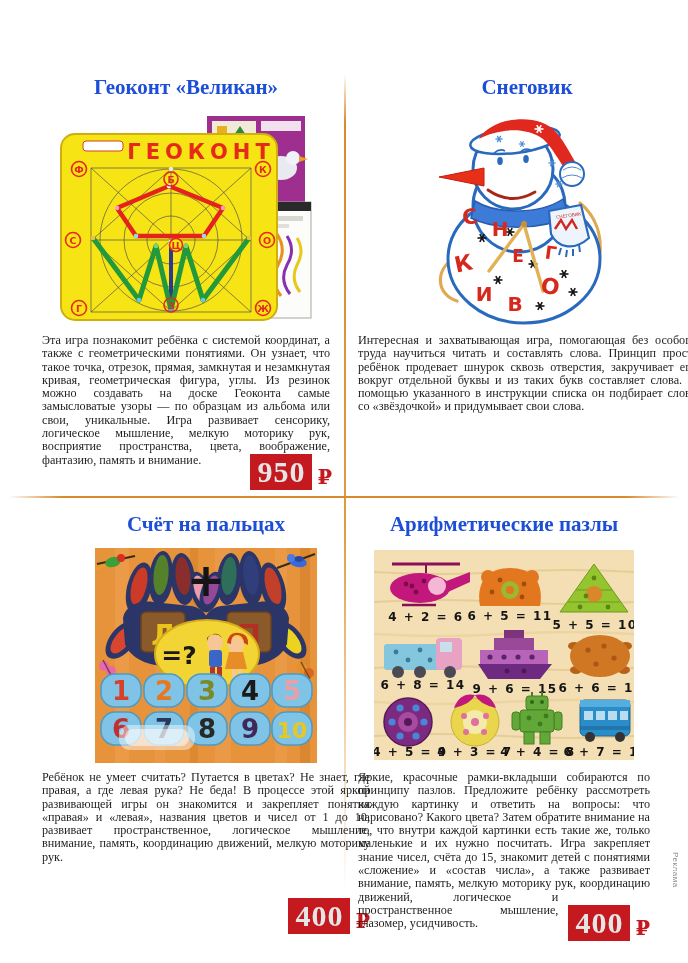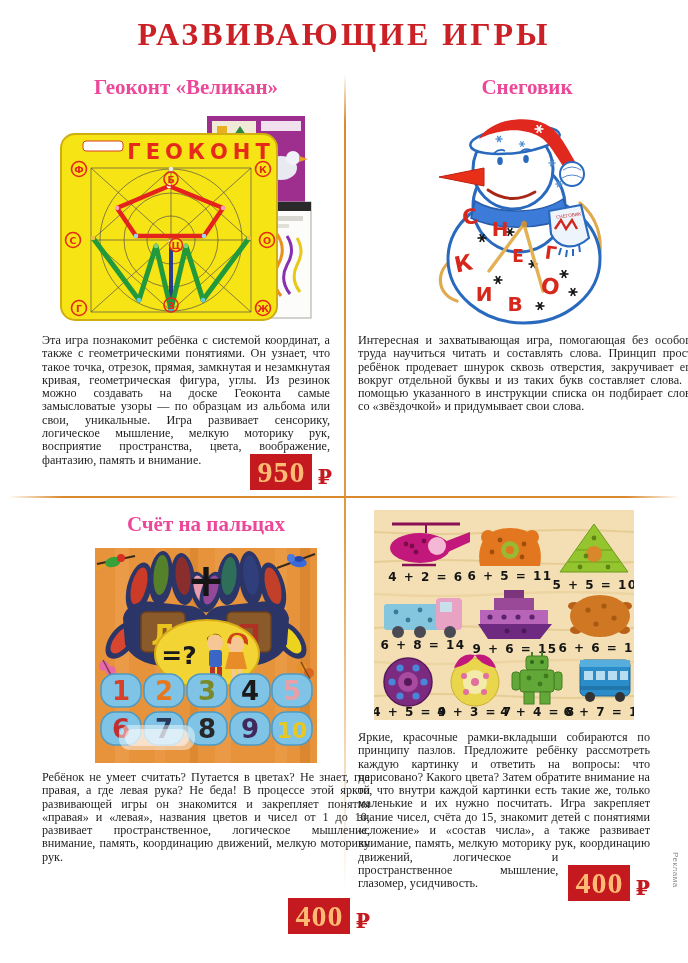--- a/index.html
+++ b/index.html
@@ -21,35 +21,35 @@
     background:linear-gradient(90deg, rgba(217,138,44,0) 0%, #d98a2c 8%, #d98a2c 92%, rgba(217,138,44,0) 100%);
   }
   .quad { position:absolute; }
   .q-tl { left:0;   top:60px;  width:344px; height:437px; }
   .q-tr { left:344px; top:60px;  width:390px; height:437px; }
   .q-bl { left:0;   top:497px; width:384px; height:466px; }
   .q-br { left:344px; top:497px; width:344px; height:466px; }
   .q-left  .q-pad { padding:0 14px 0 42px; }
   .q-right .q-pad { padding:0 38px 0 14px; }
   .q-title {
-    text-align:center; font-size:21px; font-weight:bold; color:#ec4899;
+    text-align:center; font-size:21px; font-weight:bold; color:#1d4ed8;
     margin-top:14px; line-height:26px;
   }
   .q-image { height:216px; margin-top:10px; display:flex; justify-content:center; align-items:center; }
   .q-desc {
     margin-top:8px; font-size:12.2px; line-height:13.3px;
     text-align:justify; color:#1e1e1e;
   }
   .price { white-space:nowrap; }
   .price-abs { position:absolute; }
   .p-tl { top:394px; right:12px; }
   .p-tr { top:394px; right:21px; }
   .p-bl { top:401px; right:14px; }
   .price-box {
-    display:inline-block; background:#c41a1f; color:#fdba74;
+    display:inline-block; background:#c41a1f; color:#e5e5e5;
     font-weight:bold; font-size:30px; line-height:36px;
     padding:0 7px; letter-spacing:1px; font-family:"Liberation Serif", serif;
   }
   .ruble {
     color:#c41a1f; font-weight:bold; font-size:21px; margin-left:5px;
     font-family:"DejaVu Serif", serif; vertical-align:-2px;
   }
   .push { float:right; width:0; height:130px; }
   .price-float { float:right; clear:right; margin:4px 0 4px 10px; }
   .ad-label {
@@ -57,21 +57,20 @@
     font-size:8px; letter-spacing:0.5px; writing-mode:vertical-rl;
     font-family:"Liberation Sans", sans-serif;
   }
   svg text { font-family:"DejaVu Sans", sans-serif; }
 </style>
 </head>
 <body>
 
 <div class="page">
 
-  <div class="main-title">РАЗВИВАЮЩИЕ ИГРЫ</div>
   <div class="divider-v"></div>
   <div class="divider-h"></div>
 
   <div class="quad q-tl q-left">
     <div class="q-pad">
       <div class="q-title">Геоконт «Великан»</div>
       <div class="q-image">
         <svg width="258" height="212" viewBox="0 0 258 212">
 
           <g>
@@ -370,20 +369,21 @@
       </div>
       <div class="q-desc">Ребёнок не умеет считать? Путается в цветах? Не знает, где правая, а где левая рука? Не беда! В процессе этой яркой развивающей игры он знакомится и закрепляет понятия «правая» и «левая», названия цветов и чисел от 1 до 10, развивает пространственное, логическое мышление, внимание, память, координацию движений, мелкую моторику рук.</div>
     </div>
     <div class="price price-abs p-bl">
       <span class="price-box">400</span><span class="ruble">₽</span>
     </div>
   </div>
 
   <div class="quad q-br q-right">
     <div class="q-pad">
+      <div class="q-title">Арифметические пазлы</div>
       <div class="q-image">
         <svg width="260" height="210" viewBox="0 0 260 210">
           <g>
             <rect x="0" y="0" width="260" height="210" fill="#f3dfb3"></rect>
             <path d="M0,22 q65,4 130,0 t130,0" stroke="#e6cd96" stroke-width="2" fill="none"></path>
             <path d="M0,52 q65,-4 130,0 t130,0" stroke="#e6cd96" stroke-width="2" fill="none"></path>
             <path d="M0,84 q65,4 130,0 t130,0" stroke="#ecd5a2" stroke-width="2.5" fill="none"></path>
             <path d="M0,118 q65,-4 130,0 t130,0" stroke="#e6cd96" stroke-width="2" fill="none"></path>
             <path d="M0,152 q65,4 130,0 t130,0" stroke="#ecd5a2" stroke-width="2.5" fill="none"></path>
             <path d="M0,186 q65,-4 130,0 t130,0" stroke="#e6cd96" stroke-width="2" fill="none"></path>

